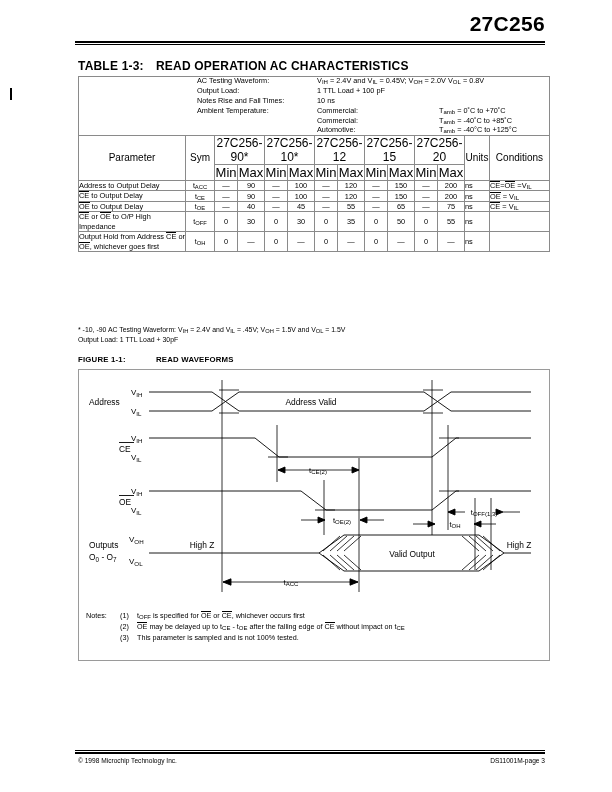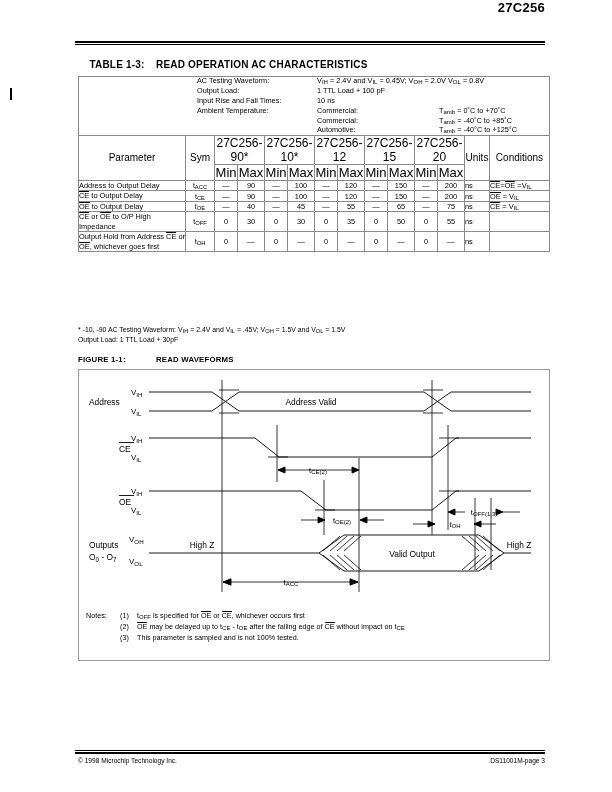--- a/index.html
+++ b/index.html
@@ -5,31 +5,31 @@
   html,body{margin:0;padding:0;}
   body{
     width:612px;height:792px;background:#fff;
     font-family:"Liberation Sans", sans-serif;
     color:#000;position:relative;overflow:hidden;
   }
   .page{position:absolute;inset:0;}
 
   
   .hdr-title{
-    position:absolute;right:67px;top:0;
-    font-size:13px;font-weight:bold;letter-spacing:.3px;
+    position:absolute;right:67px;top:12px;
+    font-size:21px;font-weight:bold;letter-spacing:.3px;
   }
   .hdr-rule{position:absolute;left:75px;right:67px;top:41px;}
   .hdr-rule .thick{height:2px;background:#000;}
   .hdr-rule .thin{height:1px;background:#000;margin-top:1px;}
 
   .revbar{position:absolute;left:10px;top:88px;width:2px;height:12px;background:#000;}
 
   
-  .tbl-cap{position:absolute;left:78px;top:59px;font-size:10px;font-weight:bold;letter-spacing:.2px;text-align:center;}
+  .tbl-cap{position:absolute;left:78px;top:59px;font-size:12px;font-weight:bold;letter-spacing:.2px;}
   .tbl-cap .cap-id{display:inline-block;width:78px;}
 
   
   .tbl{
     position:absolute;left:78px;top:76px;width:472px;
     border-collapse:collapse;font-size:7.2px;
     border:1px solid #8a8a8a;
   }
   .tbl td,.tbl th{
     border:1px solid #8a8a8a;padding:0;vertical-align:middle;
@@ -111,21 +111,21 @@
 
       <tr>
         <td class="cond-cell" colspan="14">
           <div class="cond-grid">
             <div class="c1">AC Testing Waveform:</div>
             <div class="wide">V<sub class="sc">IH</sub> = 2.4V and V<sub class="sc">IL</sub> = 0.45V;  V<sub class="sc">OH</sub> = 2.0V V<sub class="sc">OL</sub> = 0.8V</div>
 
             <div class="c1">Output Load:</div>
             <div class="wide">1 TTL Load + 100 pF</div>
 
-            <div class="c1">Input Rise and Fall Times:</div>
+            <div class="c1">Notes Rise and Fall Times:</div>
             <div class="wide">10 ns</div>
 
             <div class="c1">Ambient Temperature:</div>
             <div class="c2">Commercial:</div>
             <div class="c3">T<sub class="sc">amb</sub> =    0˚C to +70˚C</div>
 
             <div class="c1"></div>
             <div class="c2">Commercial:</div>
             <div class="c3">T<sub class="sc">amb</sub> = -40˚C to +85˚C</div>
 

